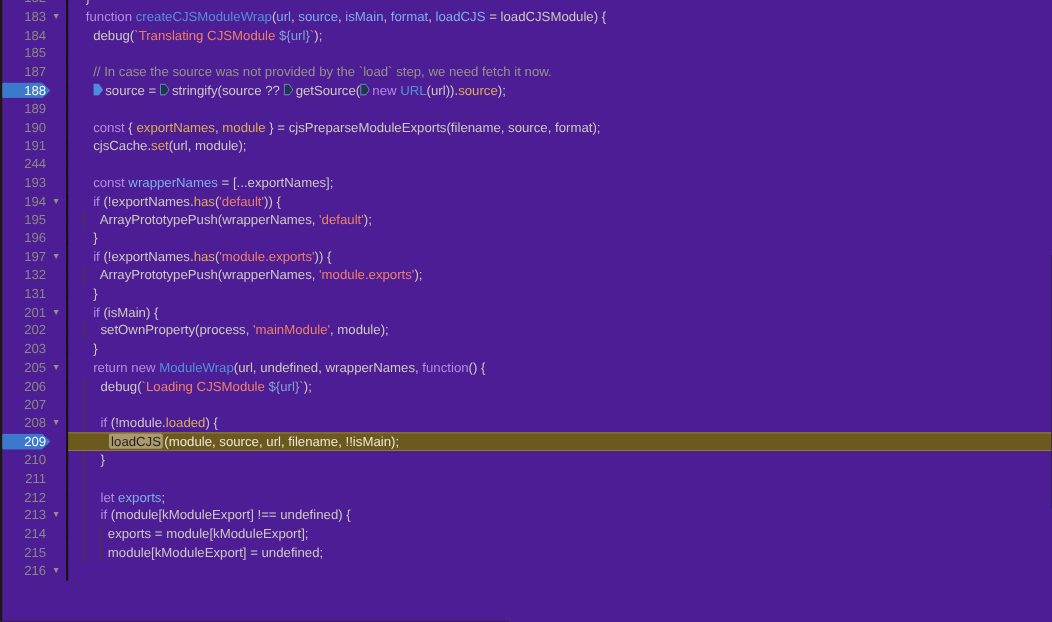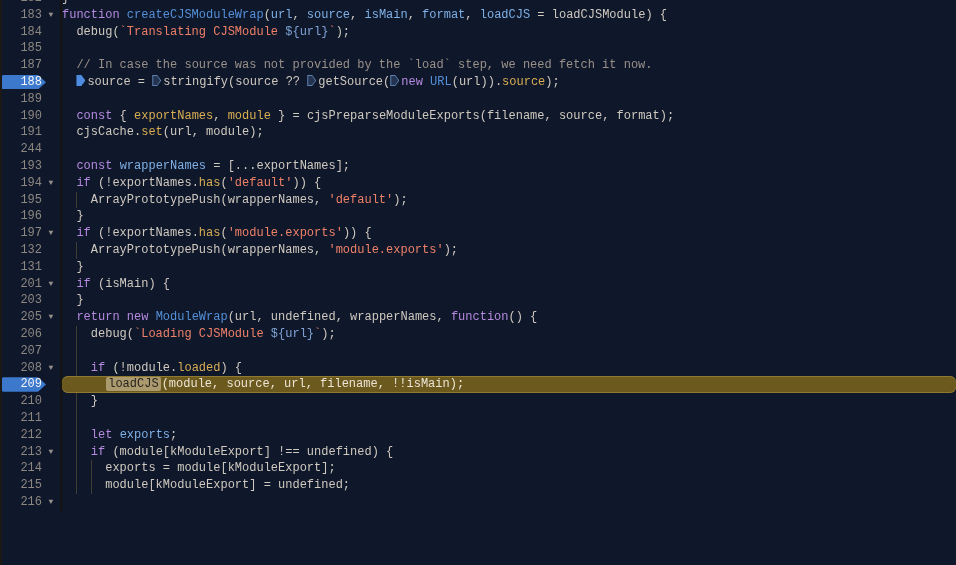--- a/index.html
+++ b/index.html
@@ -1,31 +1,31 @@
 <!DOCTYPE html>
 <html><head>
 <meta charset="utf-8">
 <style>
   html,body{margin:0;padding:0;background:#2b2522;}
   body{width:956px;height:565px;overflow:hidden;}
   #editor{position:relative;width:956px;height:565px;overflow:hidden;
-    font-family:Liberation Mono, monospace;
-    font-size:12px;line-height:16.8px;background:#0f172a;}
+    font-family:Liberation Sans, sans-serif;
+    font-size:12px;line-height:16.8px;background:#4c1d95;}
   #editor::before{content:"";position:absolute;left:0;top:0;bottom:0;width:2px;background:#1c1815;z-index:5;}
   #rows{margin-top:-10px;}
   .row{display:flex;height:16.8px;white-space:pre;}
   .gut{flex:0 0 62px;position:relative;display:flex;align-items:center;
     border-right:2px solid #171310;box-sizing:border-box;}
   .lnum{position:relative;z-index:2;flex:0 0 42px;text-align:right;color:#8d8781;}
   .row.bp-line .lnum{color:#f4f6f9;}
   .fold{flex:0 0 18px;text-align:center;color:#96908a;font-size:8px;line-height:16.8px;}
   .bp{position:absolute;left:1px;top:1px;height:14.5px;width:45px;z-index:1;
     clip-path:polygon(0 12%,2px 0,37px 0,45px 50%,37px 100%,2px 100%,0 88%);}
-  .code{flex:1;position:relative;padding-left:0;color:#cfc9bf;}
-  .row.paused .code{box-shadow:inset 0 1px 0 #8f7931,inset 0 -1px 0 #8f7931;border-radius:6px;}
+  .code{flex:1;position:relative;padding-left:16px;color:#cfc9bf;}
+  .row.paused .code{box-shadow:inset 0 1px 0 #8f7931,inset 0 -1px 0 #8f7931;}
   .guide{position:absolute;top:0;bottom:0;width:1px;}
   .tok-d{color:#cfc9bf}
   .tok-k{color:#b58ae0}
   .tok-e{color:#5490d8}
   .tok-v{color:#7fb0e6}
   .tok-p{color:#d9ae53}
   .tok-s{color:#ee8068}
   .tok-i{color:#7fa3d4}
   .tok-c{color:#999189}
   .tok-h{color:#ece5d6}
@@ -51,20 +51,21 @@
       <div class="row"><div class="gut"><span class="lnum">191</span><span class="fold"></span></div><div class="code"><span class="tok-d">  cjsCache.</span><span class="tok-p">set</span><span class="tok-d">(url, module);</span></div></div>
       <div class="row"><div class="gut"><span class="lnum">244</span><span class="fold"></span></div><div class="code"></div></div>
       <div class="row"><div class="gut"><span class="lnum">193</span><span class="fold"></span></div><div class="code"><span class="tok-d">  </span><span class="tok-k">const</span><span class="tok-d"> </span><span class="tok-v">wrapperNames</span><span class="tok-d"> = [...exportNames];</span></div></div>
       <div class="row"><div class="gut"><span class="lnum">194</span><span class="fold">▼</span></div><div class="code"><span class="tok-d">  </span><span class="tok-k">if</span><span class="tok-d"> (!exportNames.</span><span class="tok-p">has</span><span class="tok-d">(</span><span class="tok-s">'default'</span><span class="tok-d">)) {</span></div></div>
       <div class="row"><div class="gut"><span class="lnum">195</span><span class="fold"></span></div><div class="code"><i class="guide" style="left: 14.4px; background: rgb(68, 60, 52);"></i><span class="tok-d">    ArrayPrototypePush(wrapperNames, </span><span class="tok-s">'default'</span><span class="tok-d">);</span></div></div>
       <div class="row"><div class="gut"><span class="lnum">196</span><span class="fold"></span></div><div class="code"><span class="tok-d">  }</span></div></div>
       <div class="row"><div class="gut"><span class="lnum">197</span><span class="fold">▼</span></div><div class="code"><span class="tok-d">  </span><span class="tok-k">if</span><span class="tok-d"> (!exportNames.</span><span class="tok-p">has</span><span class="tok-d">(</span><span class="tok-s">'module.exports'</span><span class="tok-d">)) {</span></div></div>
       <div class="row"><div class="gut"><span class="lnum">132</span><span class="fold"></span></div><div class="code"><i class="guide" style="left: 14.4px; background: rgb(68, 60, 52);"></i><span class="tok-d">    ArrayPrototypePush(wrapperNames, </span><span class="tok-s">'module.exports'</span><span class="tok-d">);</span></div></div>
       <div class="row"><div class="gut"><span class="lnum">131</span><span class="fold"></span></div><div class="code"><span class="tok-d">  }</span></div></div>
       <div class="row"><div class="gut"><span class="lnum">201</span><span class="fold">▼</span></div><div class="code"><span class="tok-d">  </span><span class="tok-k">if</span><span class="tok-d"> (isMain) {</span></div></div>
+      <div class="row"><div class="gut"><span class="lnum">202</span><span class="fold"></span></div><div class="code"><i class="guide" style="left: 14.4px; background: rgb(68, 60, 52);"></i><span class="tok-d">    setOwnProperty(process, </span><span class="tok-s">'mainModule'</span><span class="tok-d">, module);</span></div></div>
       <div class="row"><div class="gut"><span class="lnum">203</span><span class="fold"></span></div><div class="code"><span class="tok-d">  }</span></div></div>
       <div class="row"><div class="gut"><span class="lnum">205</span><span class="fold">▼</span></div><div class="code"><span class="tok-d">  </span><span class="tok-k">return</span><span class="tok-d"> </span><span class="tok-k">new</span><span class="tok-d"> </span><span class="tok-e">ModuleWrap</span><span class="tok-d">(url, undefined, wrapperNames, </span><span class="tok-k">function</span><span class="tok-d">() {</span></div></div>
       <div class="row"><div class="gut"><span class="lnum">206</span><span class="fold"></span></div><div class="code"><i class="guide" style="left: 14.4px; background: rgb(68, 60, 52);"></i><span class="tok-d">    debug(</span><span class="tok-s">`Loading CJSModule </span><span class="tok-i">${url}</span><span class="tok-s">`</span><span class="tok-d">);</span></div></div>
       <div class="row"><div class="gut"><span class="lnum">207</span><span class="fold"></span></div><div class="code"><i class="guide" style="left: 14.4px; background: rgb(68, 60, 52);"></i></div></div>
       <div class="row"><div class="gut"><span class="lnum">208</span><span class="fold">▼</span></div><div class="code"><i class="guide" style="left: 14.4px; background: rgb(68, 60, 52);"></i><span class="tok-d">    </span><span class="tok-k">if</span><span class="tok-d"> (!module.</span><span class="tok-p">loaded</span><span class="tok-d">) {</span></div></div>
       <div class="row bp-line paused"><div class="gut"><div class="bp" style="background: rgb(60, 120, 204);"></div><span class="lnum">209</span><span class="fold"></span></div><div class="code" style="background: rgb(107, 89, 30);"><span class="tok-h">      </span><span class="tok-x" style="background: rgb(170, 154, 110); color: rgb(40, 35, 31);">loadCJS</span><span class="tok-h">(module, source, url, filename, !!isMain);</span></div></div>
       <div class="row"><div class="gut"><span class="lnum">210</span><span class="fold"></span></div><div class="code"><i class="guide" style="left: 14.4px; background: rgb(68, 60, 52);"></i><span class="tok-d">    }</span></div></div>
       <div class="row"><div class="gut"><span class="lnum">211</span><span class="fold"></span></div><div class="code"><i class="guide" style="left: 14.4px; background: rgb(68, 60, 52);"></i></div></div>
       <div class="row"><div class="gut"><span class="lnum">212</span><span class="fold"></span></div><div class="code"><i class="guide" style="left: 14.4px; background: rgb(68, 60, 52);"></i><span class="tok-d">    </span><span class="tok-k">let</span><span class="tok-d"> </span><span class="tok-v">exports</span><span class="tok-d">;</span></div></div>
       <div class="row"><div class="gut"><span class="lnum">213</span><span class="fold">▼</span></div><div class="code"><i class="guide" style="left: 14.4px; background: rgb(68, 60, 52);"></i><span class="tok-d">    </span><span class="tok-k">if</span><span class="tok-d"> (module[kModuleExport] !== undefined) {</span></div></div>

